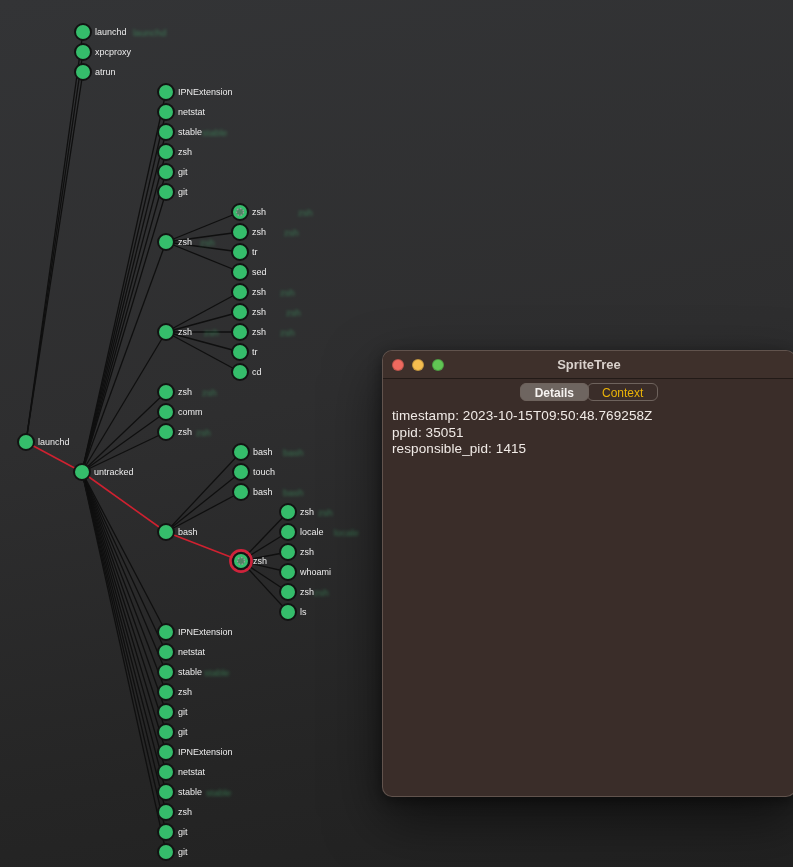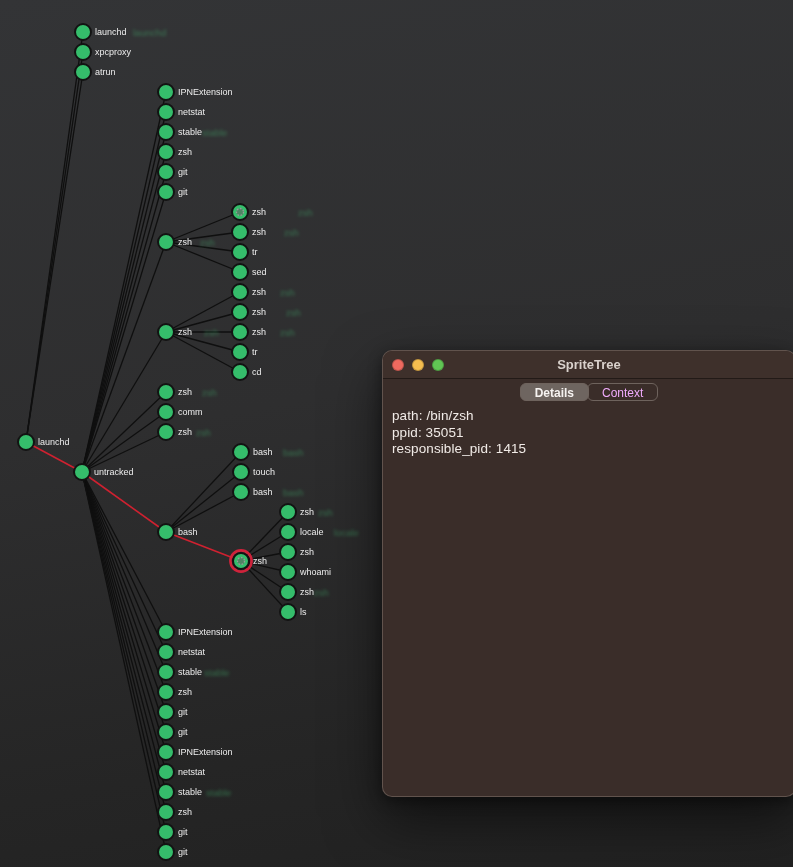--- a/index.html
+++ b/index.html
@@ -29,21 +29,21 @@
   .tl-yellow{background:#f5bd4f;}
   .tl-green{background:#61c554;}
   .win-title{
     position:absolute;left:0;right:0;text-align:center;
     color:#d9d1cc;font-size:13px;font-weight:bold;pointer-events:none;
   }
   .tabs-row{display:flex;justify-content:center;margin-top:4px;}
   .segmented{display:flex;align-items:center;}
   .segment{
     font-size:12px;line-height:18px;height:18px;padding:0 14px;
-    border:1px solid #6e635d;border-radius:6px;color:#f0abfc;
+    border:1px solid #6e635d;border-radius:6px;color:#eab308;
     background:transparent;cursor:default;
   }
   .segment.selected{
     background:#6e6560;color:#f6f3f1;font-weight:bold;margin-right:-1px;z-index:2;position:relative;
   }
   .segment.unselected{margin-left:-1px;}
   .details-panel{padding:7px 9px 0 9px;}
   .detail-line{
     color:#f1ebe7;font-size:13.5px;line-height:16.5px;font-weight:500;
     white-space:pre;letter-spacing:0.1px;
@@ -329,17 +329,17 @@
     </div>
     <div class="win-title">SpriteTree</div>
   </div>
   <div class="tabs-row">
     <div class="segmented">
       <button class="segment selected">Details</button>
       <button class="segment unselected">Context</button>
     </div>
   </div>
   <div class="details-panel">
-    <div class="detail-line">path: /bin/zsh</div>
+    <div class="detail-line">timestamp: 2023-10-15T09:50:48.769258Z</div>
     <div class="detail-line">ppid: 35051</div>
     <div class="detail-line">responsible_pid: 1415</div>
   </div>
 </div>
 
 </body></html>

